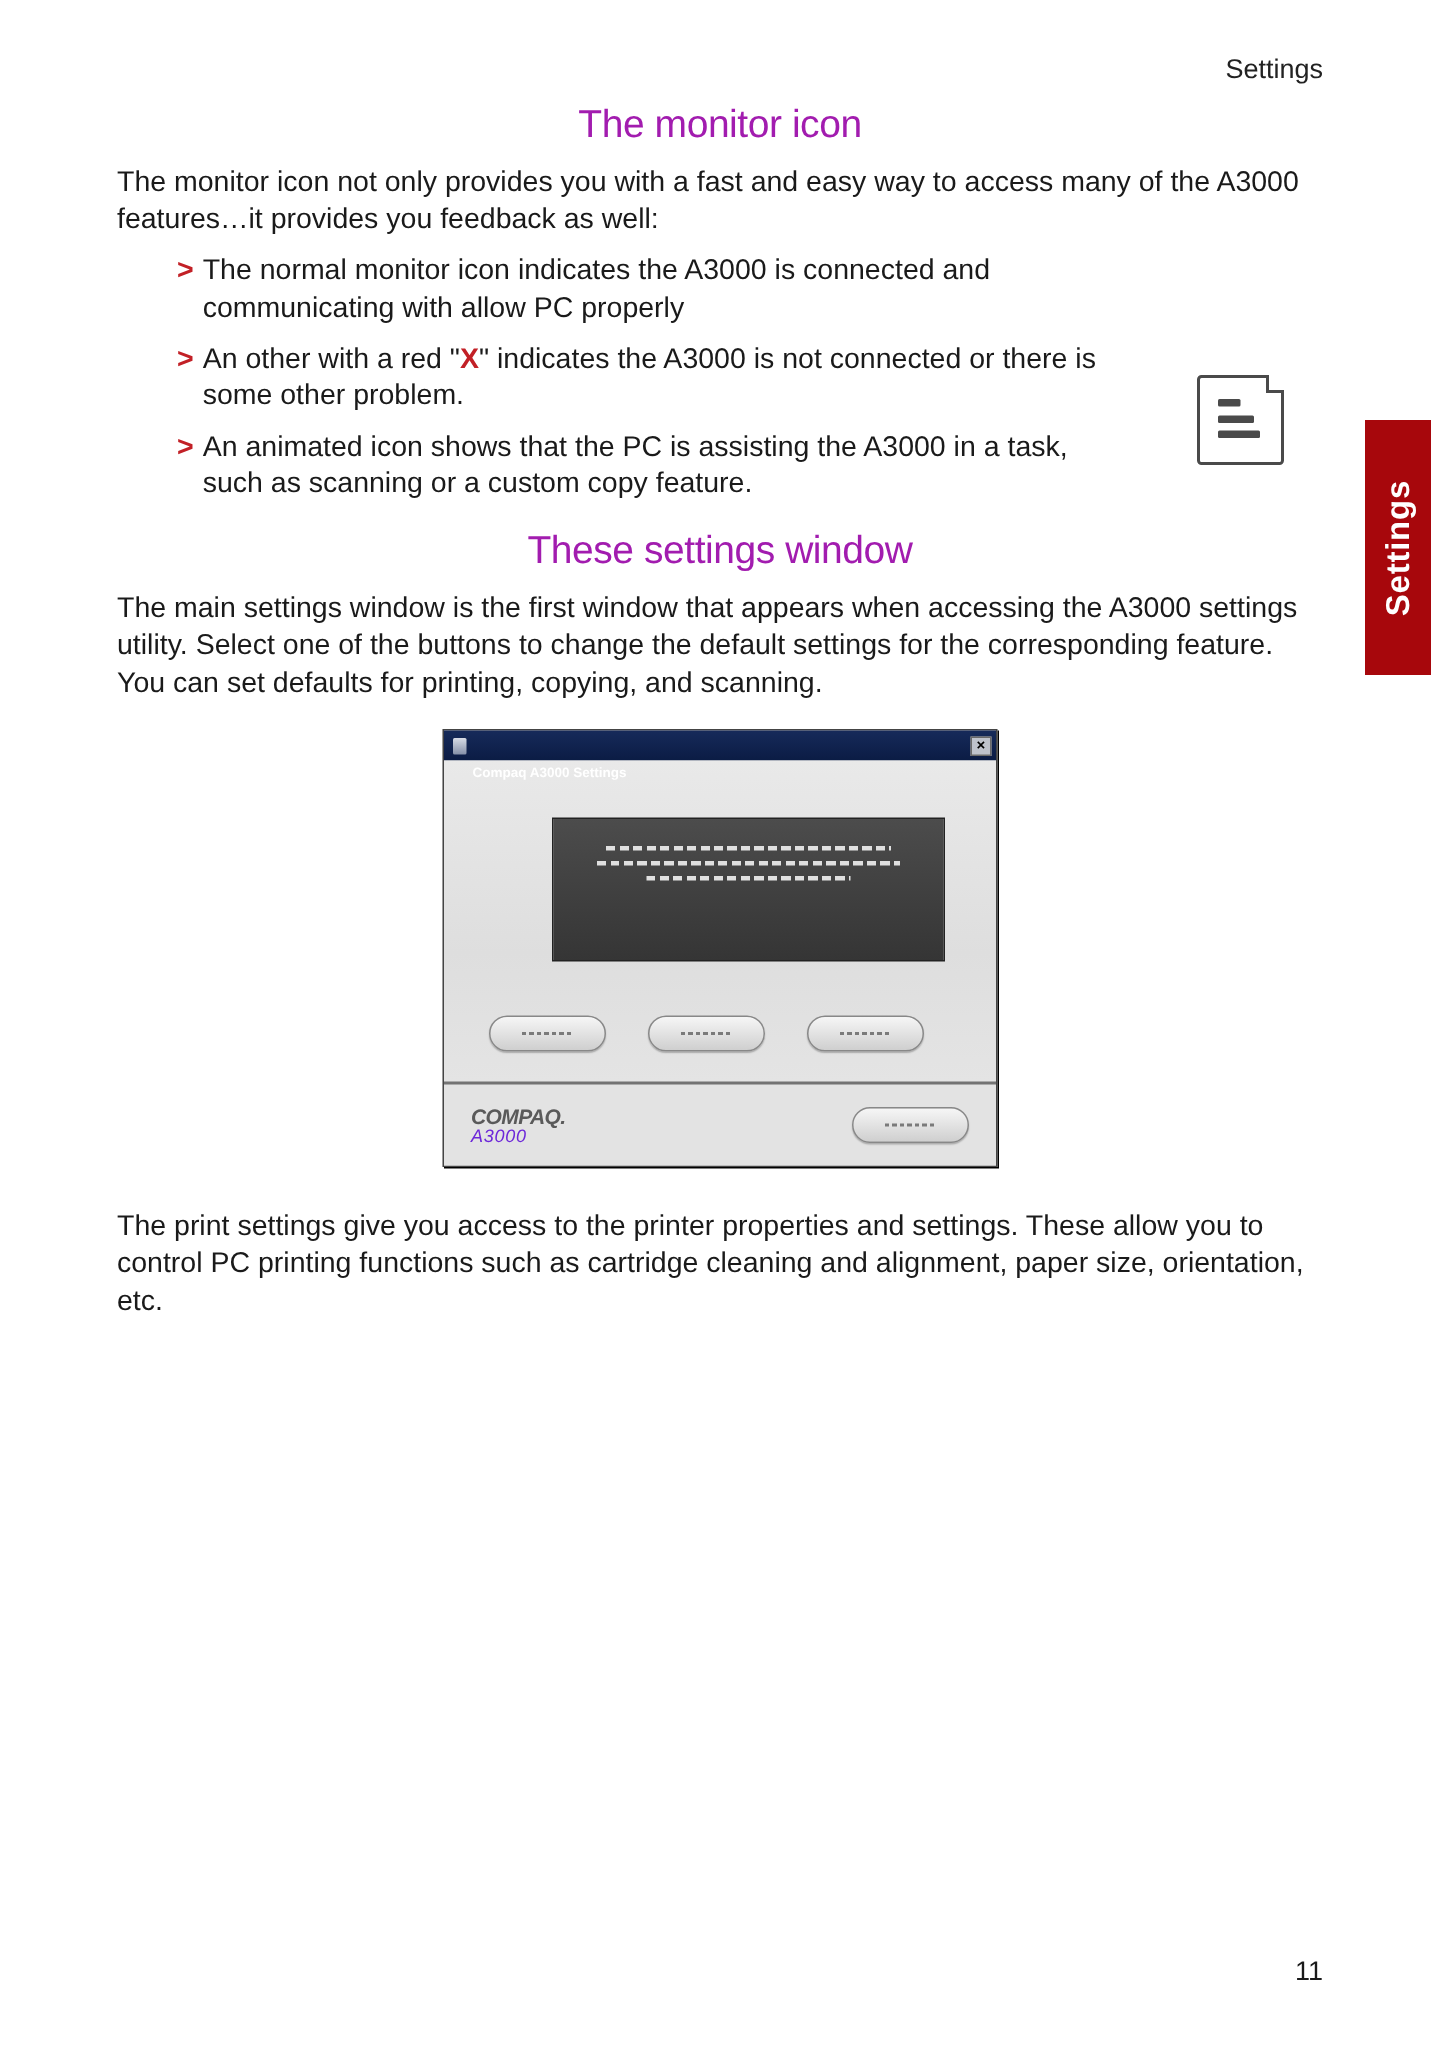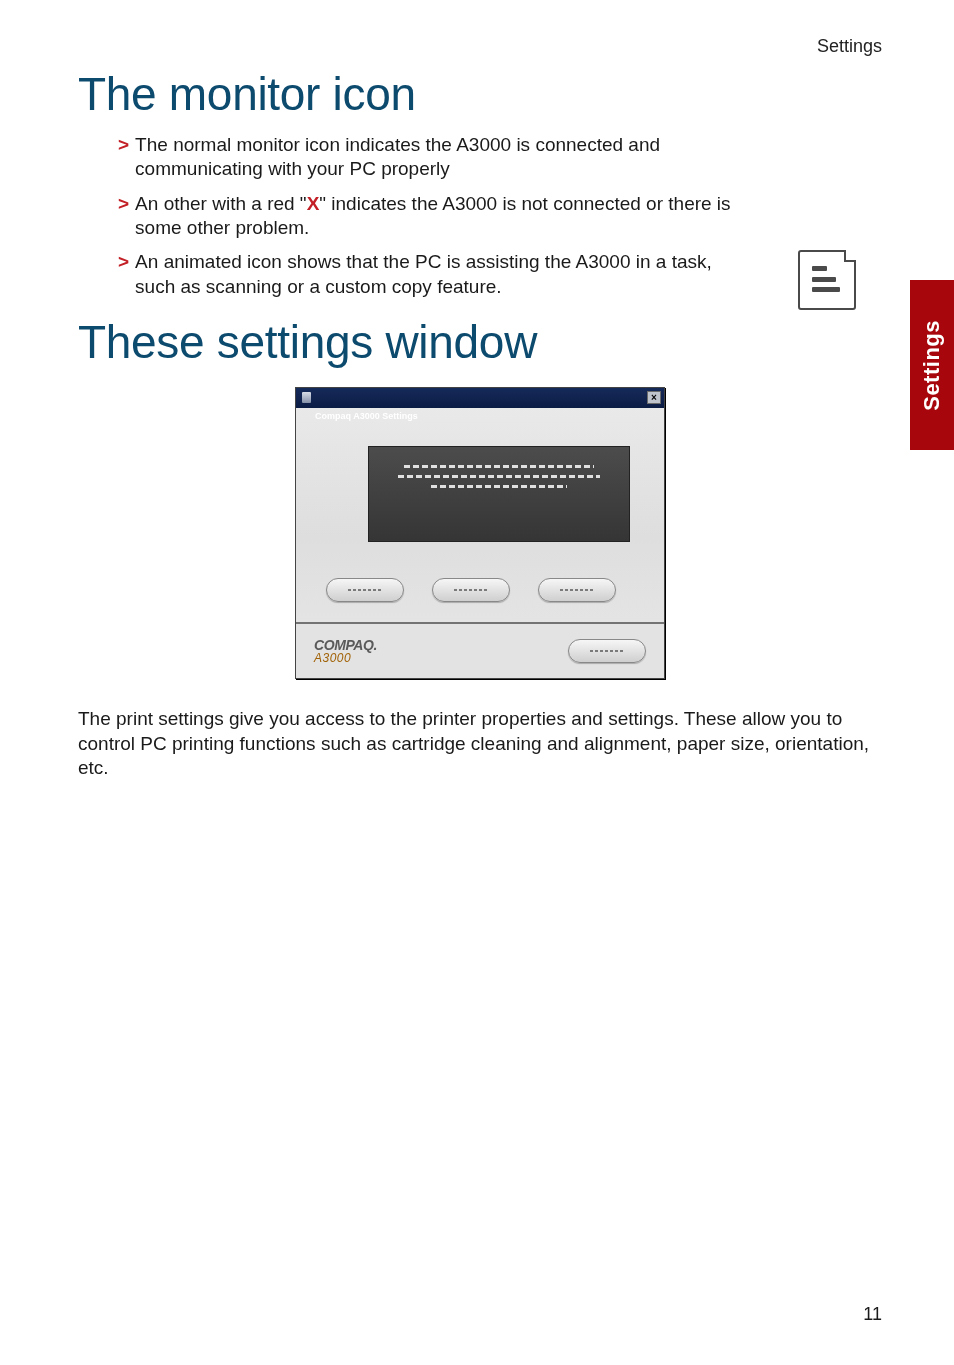--- a/index.html
+++ b/index.html
@@ -16,25 +16,26 @@
     position: relative;
     height: 100%;
   }
   .header-right {
     text-align: right;
     font-size: 18px;
     margin-bottom: 10px;
     color: #222;
   }
   h2.section-title {
-    color: #0c4a6e;
+    color: #a21caf;
     font-weight: 400;
-    font-size: 46px;
+    font-size: 26px;
     margin-bottom: 12px;
     letter-spacing: -0.3px;
+    text-align: center;
   }
   p.body {
     font-size: 19px;
     line-height: 1.3;
     margin-bottom: 10px;
     color: #1a1a1a;
   }
   .bullets {
     margin: 6px 0 16px 40px;
     max-width: 620px;
@@ -183,21 +184,21 @@
   .ss-footer {
     border-top: 2px solid #737373;
     padding: 14px 18px;
     display: flex;
     justify-content: space-between;
     align-items: center;
     background: #e3e3e3;
   }
   .logo-stack { line-height: 1.0; }
   .logo-top { font-style: italic; font-weight: 800; font-size: 14px; color:#5a5a5a; letter-spacing: -0.4px; }
-  .logo-bot { font-style: italic; font-size: 12px; color: #a16207; letter-spacing: 0.5px; }
+  .logo-bot { font-style: italic; font-size: 12px; color: #6d28d9; letter-spacing: 0.5px; }
 
   .page-num {
     position: absolute;
     bottom: 40px;
     right: 72px;
     font-size: 18px;
   }
 </style>
 </head>
 <body>
@@ -207,39 +208,41 @@
 
   <div class="float-icon">
     <div class="bars">
         <div></div>
         <div></div>
         <div></div>
       </div>
   </div>
 
   <h2 class="section-title">The monitor icon</h2>
+  <p class="body">The monitor icon not only provides you with a fast and easy way to access many of the A3000 features…it provides you feedback as well:</p>
 
   <div class="bullets">
     <div class="bullet-row">
       <span class="chevron">&gt;</span>
-      <span class="bullet-text">The normal monitor icon indicates the A3000 is connected and communicating with your PC properly</span>
+      <span class="bullet-text">The normal monitor icon indicates the A3000 is connected and communicating with allow PC properly</span>
     </div>
     <div class="bullet-row">
       <span class="chevron">&gt;</span>
       <span class="bullet-text">
         <span>An other with a red "</span><span class="red-x">X</span><span>" indicates the A3000 is not connected or there is some other problem.</span>
       </span>
     </div>
     <div class="bullet-row">
       <span class="chevron">&gt;</span>
       <span class="bullet-text">An animated icon shows that the PC is assisting the A3000 in a task, such as scanning or a custom copy feature.</span>
     </div>
   </div>
 
   <h2 class="section-title">These settings window</h2>
+  <p class="body">The main settings window is the first window that appears when accessing the A3000 settings utility. Select one of the buttons to change the default settings for the corresponding feature. You can set defaults for printing, copying, and scanning.</p>
 
   <div class="screenshot">
     <div class="ss-titlebar">
       <div class="tcap">
         <div class="shield"></div>
         <div class="ttitle">Compaq A3000 Settings</div>
       </div>
       <div class="close">×</div>
     </div>
     <div class="ss-body">

